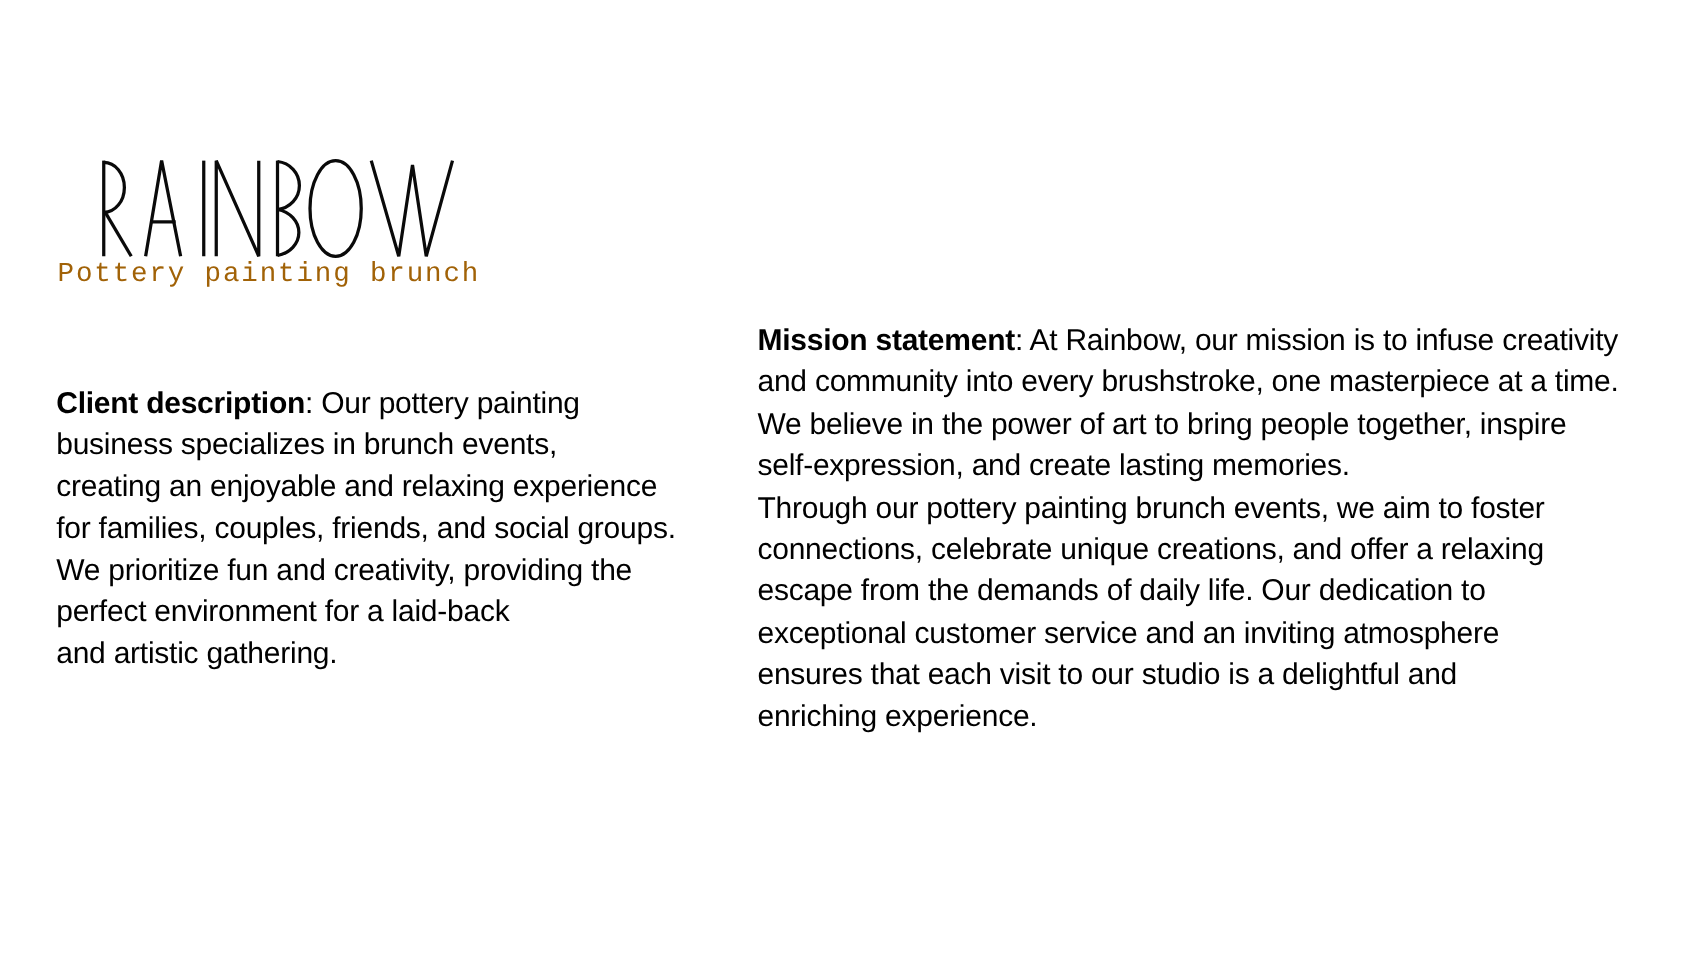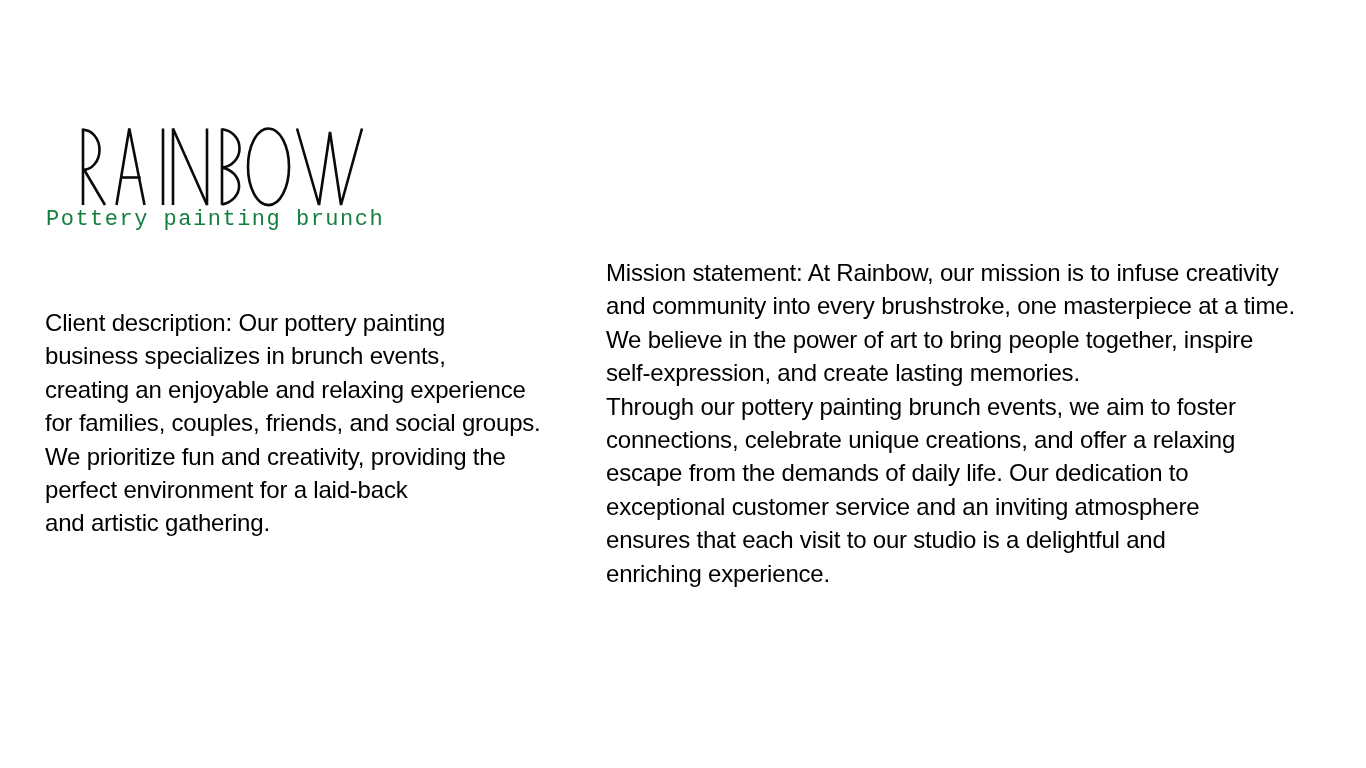--- a/index.html
+++ b/index.html
@@ -38,33 +38,33 @@
     clip: rect(0 0 0 0);
     white-space: nowrap;
   }
   .tagline {
     position: absolute;
     left: 46px;
     top: 207px;
     font-family: "Liberation Mono", monospace;
     font-size: 22px;
     letter-spacing: 1.5px;
-    color: #15803d;
+    color: #a16207;
     white-space: nowrap;
   }
   .text-col {
     position: absolute;
     color: #000000;
     font-size: 24px;
     line-height: 33.4px;
     white-space: pre-line;
     letter-spacing: -0.2px;
   }
   .text-col b {
-    font-weight: normal;
+    font-weight: bold;
     white-space: nowrap;
     text-align: center;
   }
   .col-client {
     left: 45px;
     top: 291px;
     width: 600px;
     margin-top: 15px;
   }
   .col-mission {

